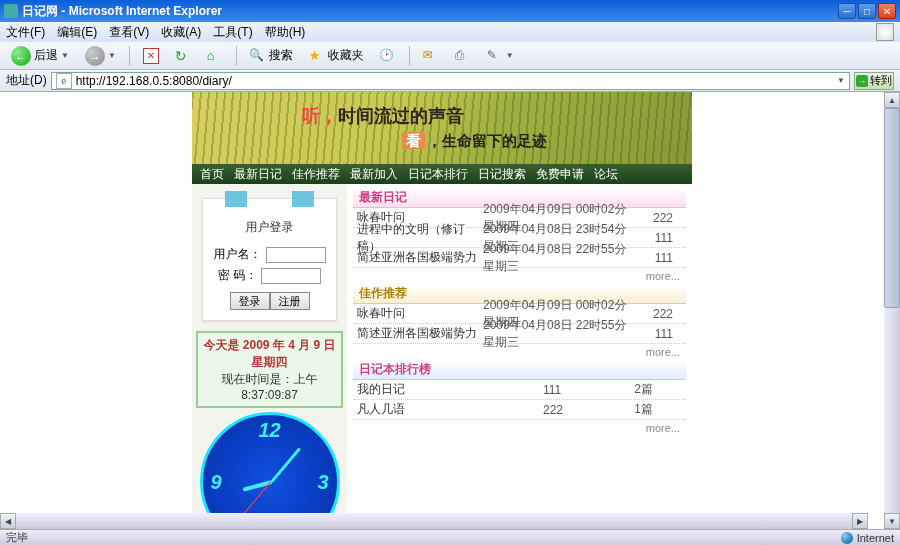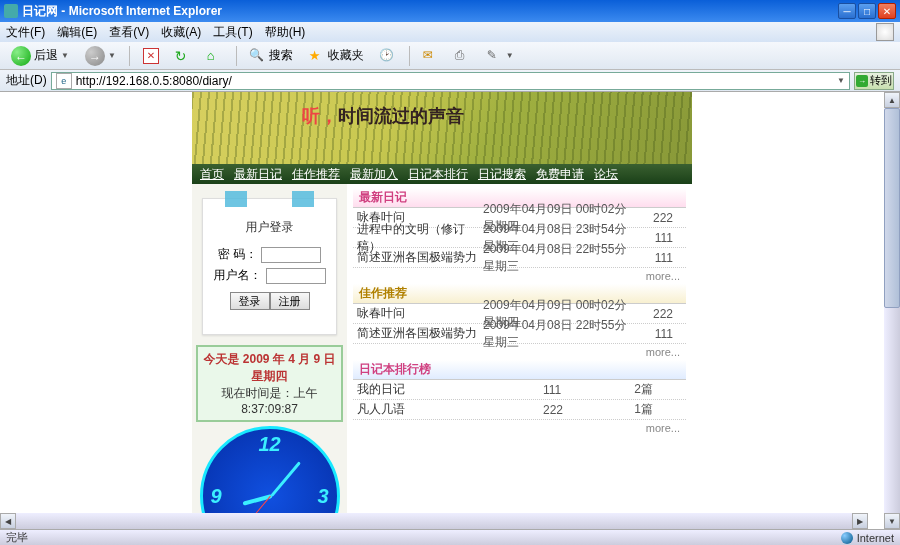--- a/index.html
+++ b/index.html
@@ -50,29 +50,29 @@
 .banner { height: 72px; background: linear-gradient(120deg, #d8d060 0%, #c8c850 40%, #a0b040 60%, #889838 100%); position: relative; overflow: hidden; }
 .banner::before { content: ""; position: absolute; inset: 0; background: repeating-linear-gradient(95deg, rgba(60,80,20,.3) 0 2px, transparent 2px 8px); }
 .banner-txt1 { position: absolute; top: 12px; left: 110px; font-family: "KaiTi", serif; font-size: 18px; color: #e44; font-weight: bold; }
 .banner-txt1 .black { color: #322; }
 .banner-sub { position: absolute; top: 40px; left: 210px; font-size: 15px; }
 .banner-sub .tag { background: #e84; color: #fff; padding: 0 4px; border-radius: 2px; font-weight: bold; margin-right: 2px; }
 .banner-sub .black2 { color: #222; font-family: "KaiTi", serif; font-weight: bold; }
 
 
 .nav { height: 20px; background: linear-gradient(#3a6030, #1a4018); display: flex; align-items: center; padding: 0 8px; gap: 10px; color: #fff; font-size: 12px; }
-.nav span { cursor: pointer; text-decoration: underline; }
+.nav span { cursor: pointer; }
 
 
 .body-row { display: flex; }
 .sidebar { width: 155px; background: #f4f4ee; padding-top: 8px; }
 .main-col { flex: 1; padding: 4px 6px; }
 
 
-.login-box { margin: 6px 10px 10px; background: #fff; border: 1px solid #ddd; box-shadow: 0 1px 2px rgba(0,0,0,.1); padding-bottom: 24px; position: relative; }
+.login-box { margin: 6px 10px 10px; background: #fff; border: 1px solid #ddd; box-shadow: 0 1px 2px rgba(0,0,0,.1); padding-bottom: 10px; position: relative; }
 .tape { position: absolute; top: -8px; width: 22px; height: 16px; background: #5bd; opacity: .85; }
 .tape.l { left: 22px; } .tape.r { right: 22px; }
 .login-title { text-align: center; font-size: 12px; color: #333; margin: 20px 0 10px; }
 .login-row { display: flex; align-items: center; justify-content: center; gap: 4px; margin: 4px 0; }
 .login-row label { font-size: 12px; }
 .login-row input { width: 60px; height: 16px; border: 1px solid #999; font-size: 11px; }
 .btn-row { display: flex; justify-content: center; margin-top: 8px; border-radius: 6px; }
 .form-btn { width: 40px; height: 18px; background: linear-gradient(#f8f8f8, #ddd); border: 1px solid #888; font-size: 11px; cursor: pointer; }
 
 
@@ -201,20 +201,23 @@
 </div>
 
 <div class="viewport">
   <div class="page">
     <div class="site">
 
       <div class="banner">
         <div class="banner-txt1">
           <span>听，</span><span class="black">时间流过的声音</span>
         </div>
+        <div class="banner-sub">
+          <span class="tag">看</span><span class="black2">，生命留下的足迹</span>
+        </div>
       </div>
 
       <div class="nav">
         <span>首页</span>
         <span>最新日记</span>
         <span>佳作推荐</span>
         <span>最新加入</span>
         <span>日记本排行</span>
         <span>日记搜索</span>
         <span>免费申请</span>
@@ -222,26 +225,26 @@
       </div>
 
       <div class="body-row">
 
         <div class="sidebar">
           <div class="login-box">
             <span class="tape l"></span>
             <span class="tape r"></span>
             <div class="login-title">用户登录</div>
             <div class="login-row">
+              <label>用户名：</label>
+              <input type="text" style="">
+            </div>
+            <div class="login-row">
               <label>密  码：</label>
               <input type="password" style="">
-            </div>
-            <div class="login-row">
-              <label>用户名：</label>
-              <input type="text" style="">
             </div>
             <div class="btn-row">
               <button class="form-btn">登录</button>
               <button class="form-btn">注册</button>
             </div>
           </div>
           <div class="date-box">
             <div class="line1">今天是 2009 年 4 月 9 日星期四</div>
             <div class="line2">现在时间是：上午8:37:09:87</div>
           </div>

